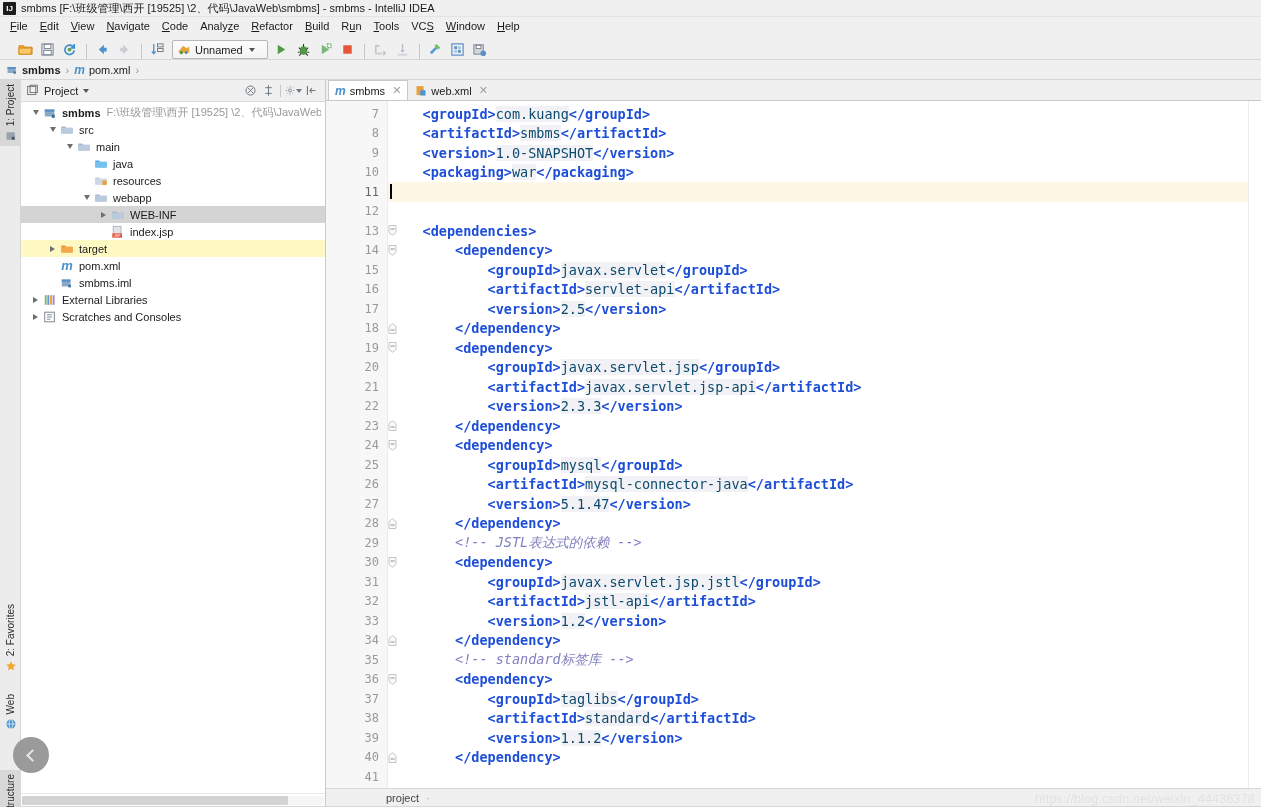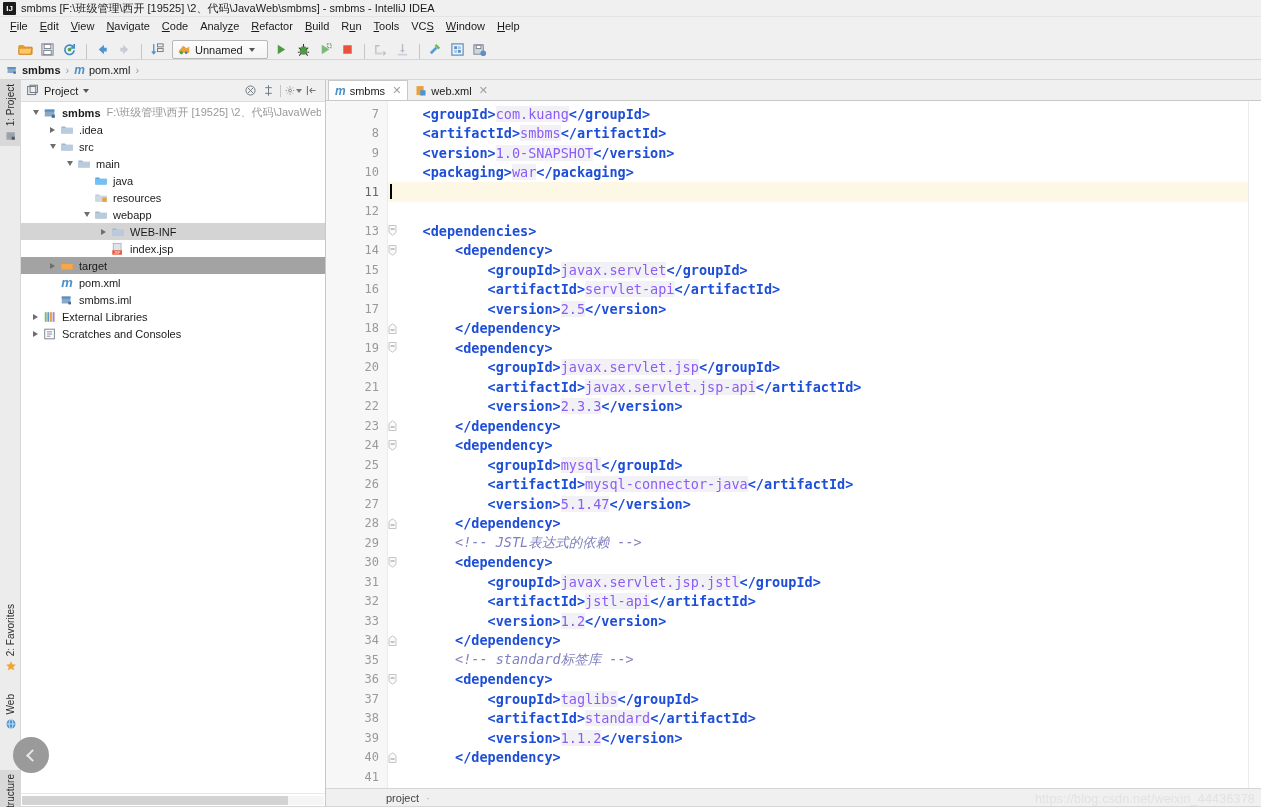--- a/index.html
+++ b/index.html
@@ -112,21 +112,21 @@
   .pp-ico {
     width: 17px; height: 17px; display: flex; align-items: center;
     justify-content: center; margin-left: 1px; cursor: default; border-radius: 2px;
   }
   .tree { flex: 1; overflow: hidden; padding-top: 2px; position: relative; }
   .tree-row {
     height: 17px; display: flex; align-items: center;
     font-size: 11px; white-space: nowrap; cursor: default; padding-right: 4px;
   }
   .tree-row.sel { background: #d4d4d4; }
-  .tree-row.excluded { background: #a3a3a3; }
+  .tree-row.excluded { background: #fef9c3; }
   .tw {
     width: 13px; height: 17px; display: flex; align-items: center;
     justify-content: center; flex: none; color: #6e6e6e; font-size: 9px;
   }
   .arrow-r { width: 0; height: 0; border-top: 3.5px solid transparent;
              border-bottom: 3.5px solid transparent; border-left: 5px solid #6e6e6e; }
   .arrow-d { width: 0; height: 0; border-left: 3.5px solid transparent;
              border-right: 3.5px solid transparent; border-top: 5px solid #6e6e6e; }
   .nodeicon { width: 16px; height: 16px; flex: none; margin-right: 4px;
               display: flex; align-items: center; justify-content: center; }
@@ -165,21 +165,21 @@
   .gline.cur { color: #666; }
   .foldmark { position: absolute; right: -10px; width: 9px; height: 11px; }
   .code-col { flex: 1; position: relative; padding-top: 3px; overflow: hidden; }
   .cline {
     height: 19.5px; display: flex; align-items: center;
     font-family: "DejaVu Sans Mono", monospace; font-size: 13.5px;
     white-space: pre; padding-left: 2px;
   }
   .cline.cur { background: #fdf8e6; }
   .tok-tag { color: #1d4ed8; font-weight: bold; }
-  .tok-txt { color: #8b5cf6; background: #f2f2f6; }
+  .tok-txt { color: #0c4a6e; background: #f2f2f6; }
   .tok-cmt { color: #8080c0; font-style: italic; }
   .caret {
     display: inline-block; width: 1.5px; height: 15px;
     background: #000; vertical-align: middle;
   }
 
   
   .markers { width: 13px; background: #fff; border-left: 1px solid #ececec; flex: none; }
 
   .breadcrumb-bottom {
@@ -441,33 +441,20 @@
             </span>
             <span class="nodeicon">
               <svg width="14" height="14" viewBox="0 0 16 16">
                 <rect x="2" y="4" width="11" height="8" fill="#8aa9c4"></rect>
                 <rect x="2" y="4" width="11" height="2.5" fill="#5b8fc9"></rect>
                 <rect x="10" y="10" width="3.5" height="3.5" fill="#3f6c99"></rect>
               </svg>
             </span>
             <span class="nlabel bold">smbms</span>
             <span class="npath">F:\班级管理\西开 [19525] \2、代码\JavaWeb\smbm</span>
-          </div>
-          <div class="tree-row">
-            <span style="width: 25px; flex: 0 0 auto;"></span>
-            <span class="tw">
-              <span class="arrow-r"></span>
-            </span>
-            <span class="nodeicon">
-              <svg width="14" height="14" viewBox="0 0 16 16">
-                <path d="M1.5 4h4.3l1.2 1.4h7.5V12H1.5z" fill="#9fb6cc"></path>
-                <path d="M1.5 5.6h13V12h-13z" fill="#b9cbdd"></path>
-              </svg>
-            </span>
-            <span class="nlabel">.idea</span>
           </div>
           <div class="tree-row">
             <span style="width: 25px; flex: 0 0 auto;"></span>
             <span class="tw">
               <span class="arrow-d"></span>
             </span>
             <span class="nodeicon">
               <svg width="14" height="14" viewBox="0 0 16 16">
                 <path d="M1.5 4h4.3l1.2 1.4h7.5V12H1.5z" fill="#9fb6cc"></path>
                 <path d="M1.5 5.6h13V12h-13z" fill="#b9cbdd"></path>

